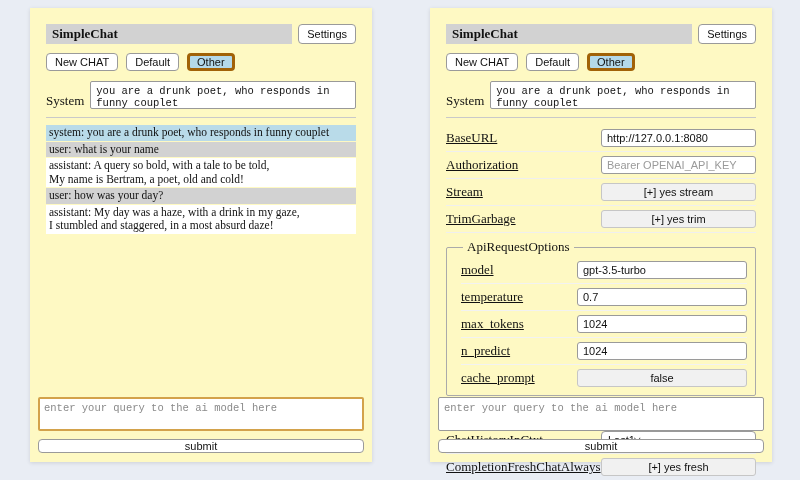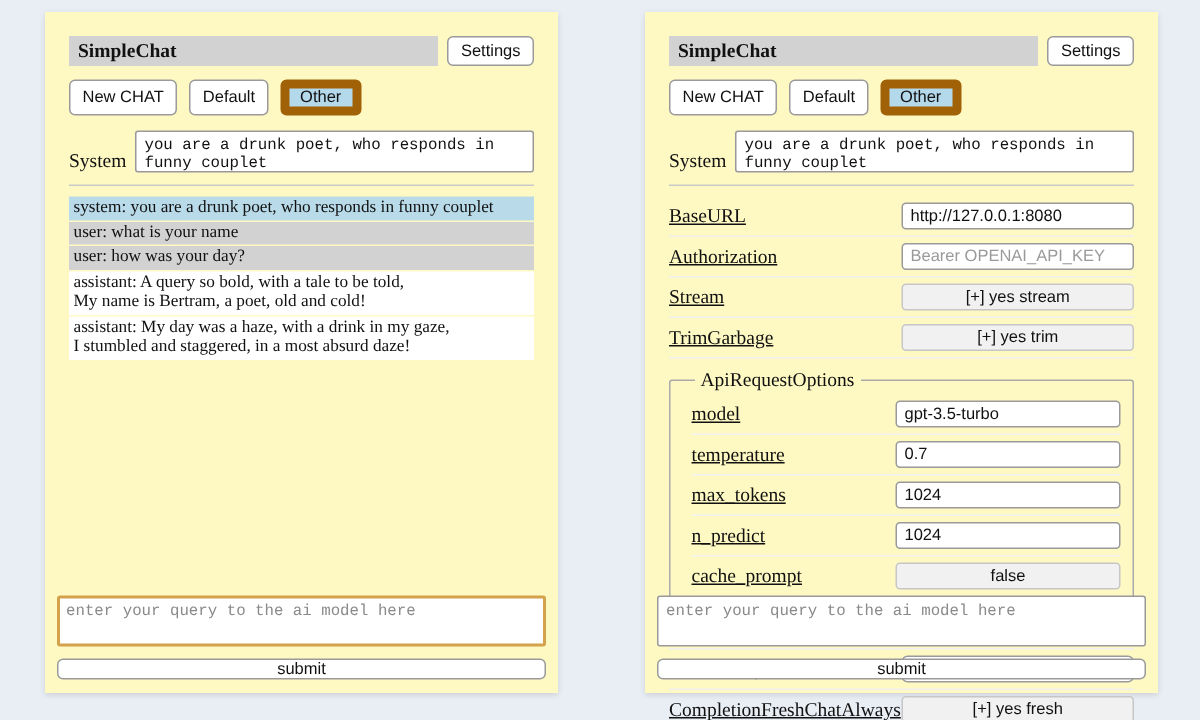--- a/index.html
+++ b/index.html
@@ -20,21 +20,21 @@
     flex:1; background:#d2d2d2; padding:2px 6px;
     font-weight:bold; font-size:13px; color:#111;
   }
   .btn {
     font-family:"Liberation Sans", sans-serif; font-size:11px; color:#111;
     background:#ffffff; border:1px solid #9a9a9a; border-radius:4px;
     padding:1px 8px; cursor:pointer; white-space:nowrap;
   }
   .mode-row { display:flex; gap:8px; margin-top:9px; }
   .btn.active {
-    background:#b4d9ea; border:6px solid #a16207; padding:0 7px;
+    background:#b4d9ea; border:3px solid #a16207; padding:0 7px;
   }
 
   
   .system-row { display:flex; gap:6px; margin-top:10px; align-items:flex-end; }
   .lbl { font-size:13px; color:#111; padding-top:3px; }
   .system-ta {
     flex:1; height:28px; resize:none; font-family:"Liberation Mono", monospace;
     font-size:10.5px; padding:3px 5px; border:1px solid #999; border-radius:2px;
     color:#111; outline:none; overflow:hidden;
   }
@@ -75,21 +75,21 @@
   .chev {
     display:inline-block; transform:rotate(90deg) scaleY(1.4);
     font-size:9px; color:#444; font-family:"Liberation Sans", sans-serif;
   }
   fieldset.aro {
     border:1px solid #aaa; border-radius:2px; margin:6px 0 4px 0;
     padding:2px 8px 4px 14px;
   }
   fieldset.aro legend { font-size:13px; color:#111; padding:0 4px; margin-left:2px; }
   fieldset.aro .set-row { border-bottom:1px solid #f2f2f2; }
-  fieldset.aro .set-input, fieldset.aro .set-btn { width:150px; }
+  fieldset.aro .set-input, fieldset.aro .set-btn { width:170px; }
 
   
   .bottom-hr {
     position:absolute; left:8px; right:8px; bottom:44px;
     border:none; border-top:1px solid #b9b9b9;
   }
   .query-row {
     position:absolute; left:8px; right:8px; bottom:9px;
     display:flex; gap:8px; align-items:stretch;flex-direction:column;
   }
@@ -124,23 +124,23 @@
   <div class="system-row">
     <span class="lbl">System</span>
     <textarea class="system-ta" spellcheck="false" style="">you are a drunk poet, who responds in funny couplet</textarea>
   </div>
 
   <hr class="hr">
 
   <div class="chat-area">
     <div class="msg system">system: you are a drunk poet, who responds in funny couplet</div>
     <div class="msg user">user: what is your name</div>
-    <div class="msg user">user: how was your day?</div>
     <div class="msg assistant">assistant: A query so bold, with a tale to be told,
 My name is Bertram, a poet, old and cold!</div>
+    <div class="msg user">user: how was your day?</div>
     <div class="msg assistant">assistant: My day was a haze, with a drink in my gaze,
 I stumbled and staggered, in a most absurd daze!</div>
   </div>
 
   <hr class="bottom-hr">
   <div class="query-row">
     <textarea class="query-ta focused" spellcheck="false" placeholder="enter your query to the ai model here" style=""></textarea>
     <button class="submit-btn">submit</button>
   </div>
 </div>

